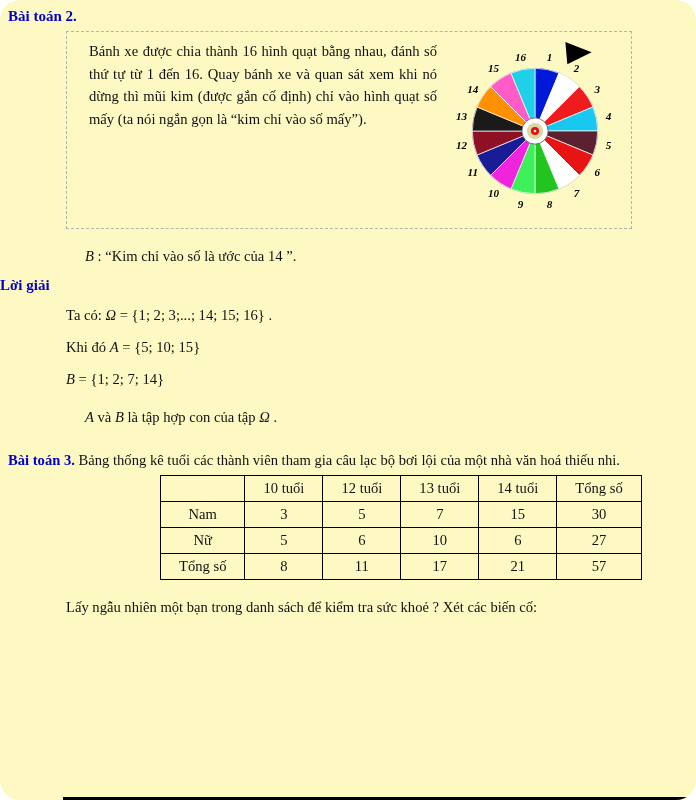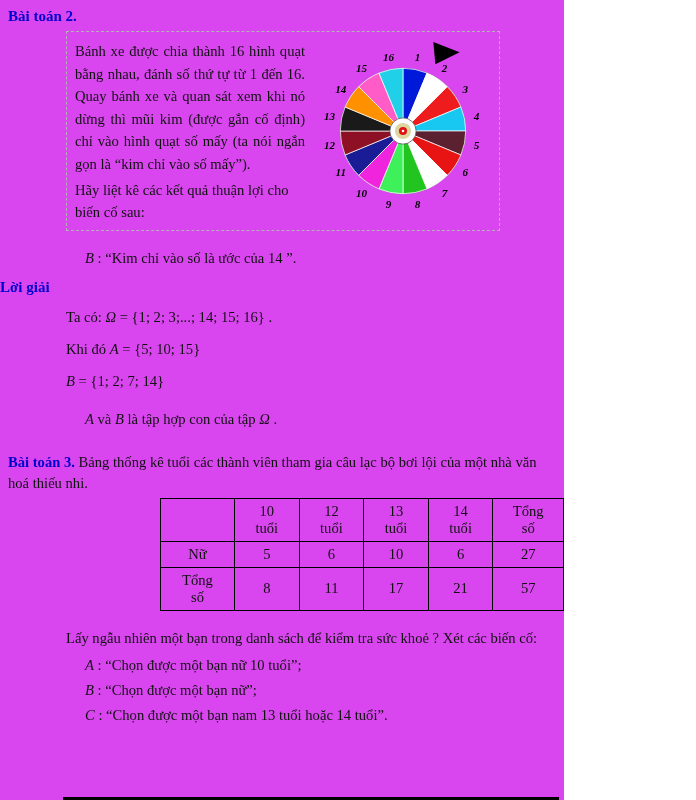--- a/index.html
+++ b/index.html
@@ -1,39 +1,40 @@
 <!DOCTYPE html>
 <html><head>
 <meta charset="utf-8">
 <style>
   * { box-sizing: border-box; }
   html, body { margin: 0; padding: 0; background: #ffffff; }
   .page {
     position: relative;
-    width: 564px;
+    width: 696px;
     height: 800px;
-    background: #d946ef;
+    background: #fef9c3;
     font-family: "Liberation Serif", serif;
     font-size: 14.6px;
     color: #111111;
     overflow: hidden;
+    border-radius: 20px;
   }
   .blue-bold { color: #0000cd; font-weight: bold; }
   .mi { font-style: italic; }
 
   .p2-head { margin: 6px 0 4px 8px; font-size: 15px; line-height: 21px; }
 
   .dashed-box {
     margin: 0 64px 0 66px;
     border: 1px dashed #b3b3b3;
     padding: 8px 2px 6px 8px;
     display: flex;
     min-height: 196px;
   }
-  .box-text { flex: 1 1 auto; padding-right: 4px; }
+  .box-text { flex: 1 1 auto; padding-right: 4px; margin-left: 14px; }
   .box-text p { margin: 0; line-height: 1.55; }
   .box-text p.justify { text-align: justify; margin-bottom: 3px; }
   .wheel-wrap { flex: 0 0 188px; display: flex; align-items: flex-start; justify-content: center; }
   .wheel-num {
     font-family: "Liberation Serif", serif;
     font-style: italic;
     font-weight: bold;
     font-size: 11px;
     fill: #000000;
   }
@@ -78,21 +79,20 @@
 
 <div class="page">
 
   <div class="p2-head">
     <span class="blue-bold">Bài toán 2.</span>
   </div>
 
   <div class="dashed-box">
     <div class="box-text">
       <p class="justify">Bánh xe được chia thành 16 hình quạt bằng nhau, đánh số thứ tự từ 1 đến 16. Quay bánh xe và quan sát xem khi nó dừng thì mũi kim (được gắn cố định) chỉ vào hình quạt số mấy (ta nói ngắn gọn là “kim chỉ vào số mấy”).</p>
-      <p>Hãy liệt kê các kết quả thuận lợi cho biến cố sau:</p>
     </div>
     <div class="wheel-wrap">
       <svg width="182" height="182" viewBox="0 0 180 180">
         <circle cx="90" cy="90" r="62" fill="#ffffff" stroke="#666666" stroke-width="0.7"></circle>
         <g>
             <path d="M90,90 L90.00,28.00 A62,62 0 0 1 113.73,32.72 Z" fill="#0018d8" stroke="#ffffff" stroke-width="0.7"></path>
             <text x="104.4" y="20.9" text-anchor="middle" class="wheel-num">1</text>
             <path d="M90,90 L113.73,32.72 A62,62 0 0 1 133.84,46.16 Z" fill="#ffffff" stroke="#ffffff" stroke-width="0.7"></path>
             <text x="131.1" y="32.0" text-anchor="middle" class="wheel-num">2</text>
             <path d="M90,90 L133.84,46.16 A62,62 0 0 1 147.28,66.27 Z" fill="#ee1c1c" stroke="#ffffff" stroke-width="0.7"></path>
@@ -155,41 +155,44 @@
     <tbody>
         <tr>
       <td></td>
       <td>10 tuổi</td>
       <td>12 tuổi</td>
       <td>13 tuổi</td>
       <td>14 tuổi</td>
       <td>Tổng số</td>
     </tr>
     <tr>
+      <td>Nam</td>
+      <td>3</td>
+      <td>5</td>
+      <td>7</td>
+      <td>15</td>
+      <td>30</td>
+    </tr>
+    <tr>
       <td>Nữ</td>
       <td>5</td>
       <td>6</td>
       <td>10</td>
       <td>6</td>
       <td>27</td>
     </tr>
     <tr>
       <td>Tổng số</td>
       <td>8</td>
       <td>11</td>
       <td>17</td>
       <td>21</td>
       <td>57</td>
     </tr>
   </tbody>
     </table>
 
   <p class="final-line">Lấy ngẫu nhiên một bạn trong danh sách để kiểm tra sức khoẻ ? Xét các biến cố:</p>
 
-  <div class="events3">
-    <p><span class="mi">A</span><span> : “Chọn được một bạn nữ 10 tuổi”;</span></p>
-    <p><span class="mi">B</span><span> : “Chọn được một bạn nữ”;</span></p>
-    <p><span class="mi">C</span><span> : “Chọn được một bạn nam 13 tuổi hoặc 14 tuổi”.</span></p>
-  </div>
 
   <div class="bottom-divider"></div>
 
 </div>
 
 </body></html>

